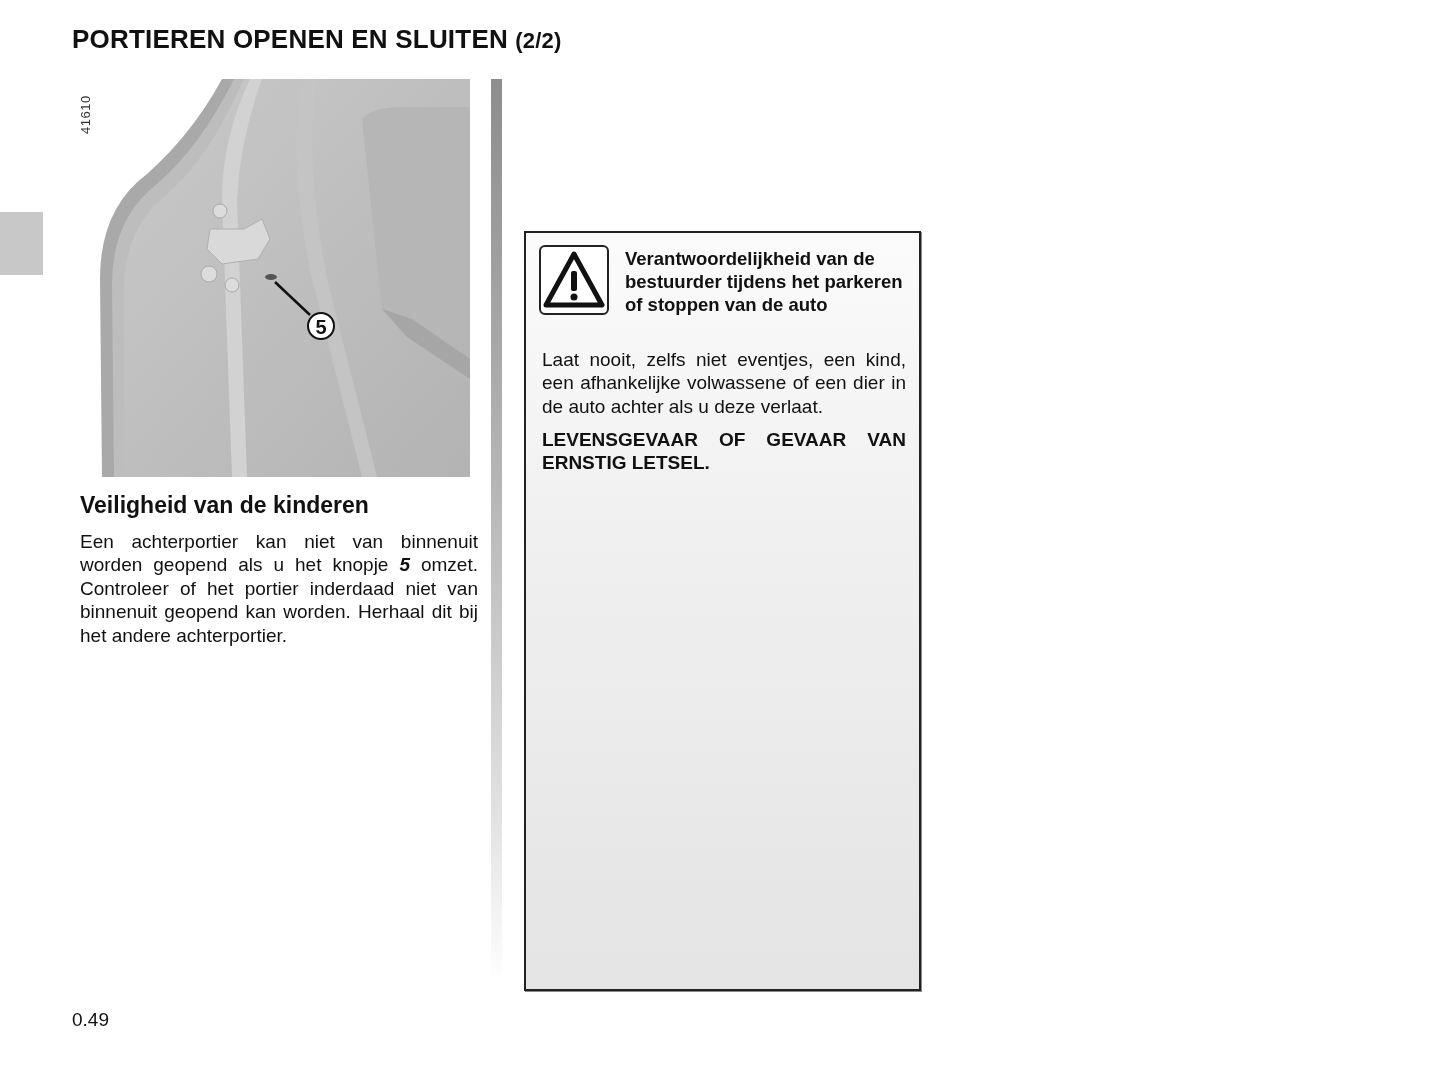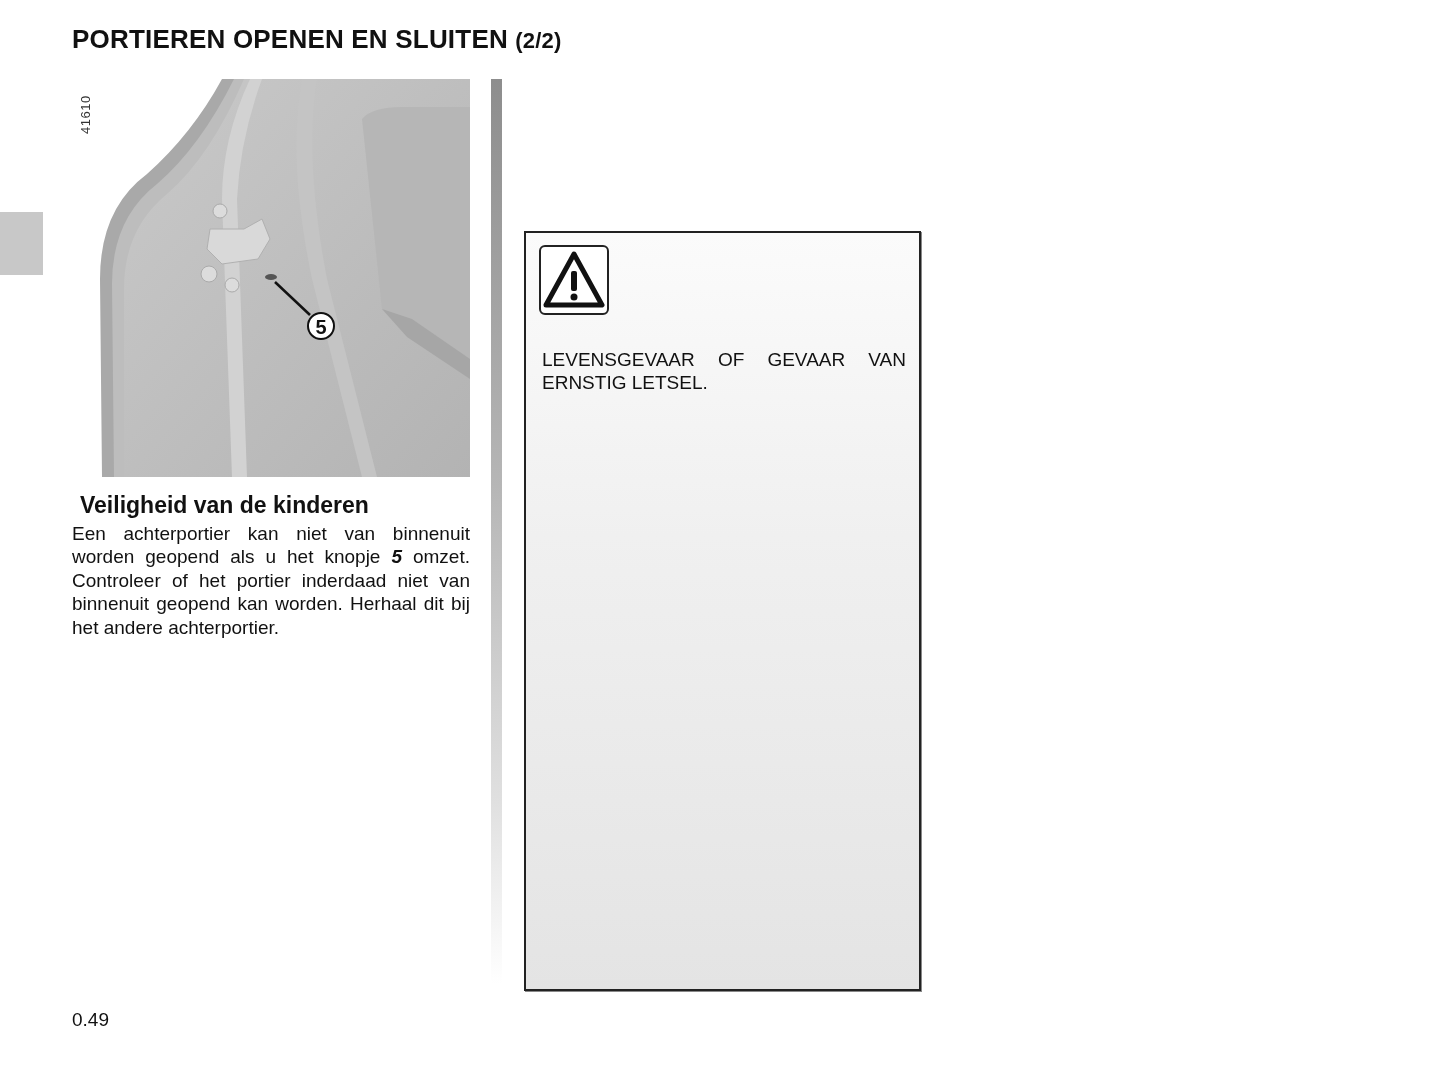--- a/index.html
+++ b/index.html
@@ -20,21 +20,21 @@
     }
     .figure svg { display: block; }
     .fig-number {
       position: absolute; left: 78px; top: 112px; transform: rotate(-90deg); transform-origin: left top;
       font-size: 13px; color: #333; letter-spacing: 0.5px;
     }
     .section-heading {
       position: absolute; left: 72px; top: 484px; margin: 8px; font-size: 23px; font-weight: bold; color: #111;
     }
     .body-text {
-      position: absolute; left: 72px; top: 522px; width: 398px; margin: 0;
+      position: absolute; left: 72px; top: 522px; width: 398px; margin: 8px;
       font-size: 19px; line-height: 23.4px; text-align: justify; color: #111;
     }
     .body-text b { font-style: italic; }
     .divider {
       position: absolute; left: 491px; top: 79px; width: 11px; height: 905px;
       background: linear-gradient(to bottom, #8d8d8d 0%, #b6b6b6 45%, #e0e0e0 80%, #ffffff 100%);
     }
     .warning-box {
       position: absolute; left: 524px; top: 231px; width: 393px; height: 756px;
       border: 2px solid #222; background: linear-gradient(to bottom, #fbfbfb 0%, #f0f0f0 40%, #e4e4e4 100%);
@@ -45,21 +45,21 @@
       border: 2px solid #222; border-radius: 6px; background: #fff; box-sizing: border-box;
     }
     .warn-title {
       position: absolute; left: 99px; top: 14px; width: 285px; margin: 0;
       font-size: 18.5px; font-weight: bold; line-height: 23px; color: #111;
     }
     .warn-paras { position: absolute; left: 16px; top: 115px; width: 364px; }
     .warn-paras p {
       margin: 0 0 10px 0; font-size: 19px; line-height: 23.3px; text-align: justify; color: #111;
     }
-    .warn-paras p.bold { font-weight: normal; }
+    .warn-paras p.bold { font-weight: bold; }
     .page-number {
       position: absolute; left: 72px; top: 1009px; font-size: 19px; color: #111;
     }
   </style>
 </head>
 <body>
 
 <h1 class="page-title"><span>PORTIEREN OPENEN EN SLUITEN</span> <span class="sub">(2/2)</span></h1>
 
 <div class="side-tab"></div>
@@ -106,18 +106,20 @@
 <div class="divider"></div>
 
 <div class="warning-box">
   <div class="warn-icon">
     <svg width="66" height="66" viewBox="0 0 66 66">
       <path d="M33 7 L61 58 L5 58 Z" fill="none" stroke="#111" stroke-width="5" stroke-linejoin="round"></path>
       <rect x="30" y="24" width="6" height="20" rx="2" fill="#111"></rect>
       <circle cx="33" cy="50" r="3.5" fill="#111"></circle>
     </svg>
   </div>
+  <p class="warn-title">Verantwoordelijkheid van de bestuurder tijdens het parkeren of stoppen van de auto</p>
   <div class="warn-paras">
+    <p>Laat nooit, zelfs niet eventjes, een kind, een afhankelijke volwassene of een dier in de auto achter als u deze verlaat.</p>
     <p class="bold">LEVENSGEVAAR OF GEVAAR VAN ERNSTIG LETSEL.</p>
   </div>
 </div>
 
 <div class="page-number">0.49</div>
 
 </body></html>

